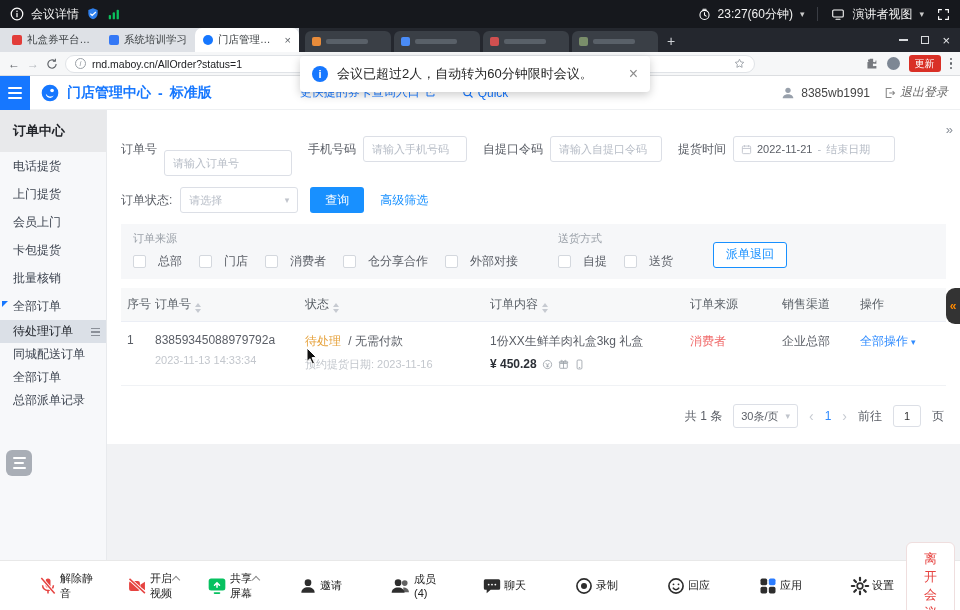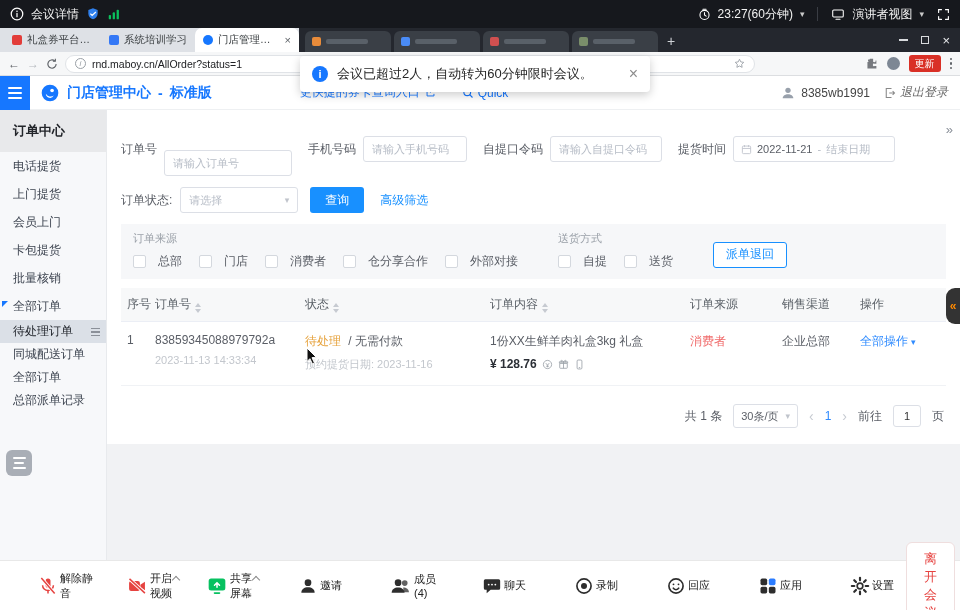--- a/index.html
+++ b/index.html
@@ -488,21 +488,21 @@
             <div class="subtxt">2023-11-13 14:33:34</div>
           </span>
           <span class="c-st">
             <div><span class="st-orange">待处理</span>
                  <span style="margin-left:4px">/ 无需付款</span></div>
             <div class="subtxt">预约提货日期: 2023-11-16</div>
           </span>
           <span class="c-ct">
             <div>1份XX生鲜羊肉礼盒3kg 礼盒</div>
             <div class="price">
-              <span>¥ 128.76</span>
+              <span>¥ 450.28</span>
               <span class="ic">
                 <svg width="11" height="11" viewBox="0 0 16 16" fill="none" stroke="#9aa0a8" stroke-width="1.2">
                     <circle cx="8" cy="8" r="6"></circle>
                     <path d="M5.5 6l2.5 3 2.5-3M8 9v3M6 10.5h4"></path>
                   </svg>
               </span>
               <span class="ic">
                 <svg width="11" height="11" viewBox="0 0 16 16" fill="none" stroke="#9aa0a8" stroke-width="1.2">
                     <rect x="2.5" y="6" width="11" height="7.5" rx="1"></rect>
                     <path d="M2 4h12v2H2zM8 4v9.5M5.5 4C4 4 3.5 2 5 2s3 2 3 2M10.5 4C12 4 12.5 2 11 2S8 4 8 4"></path>

